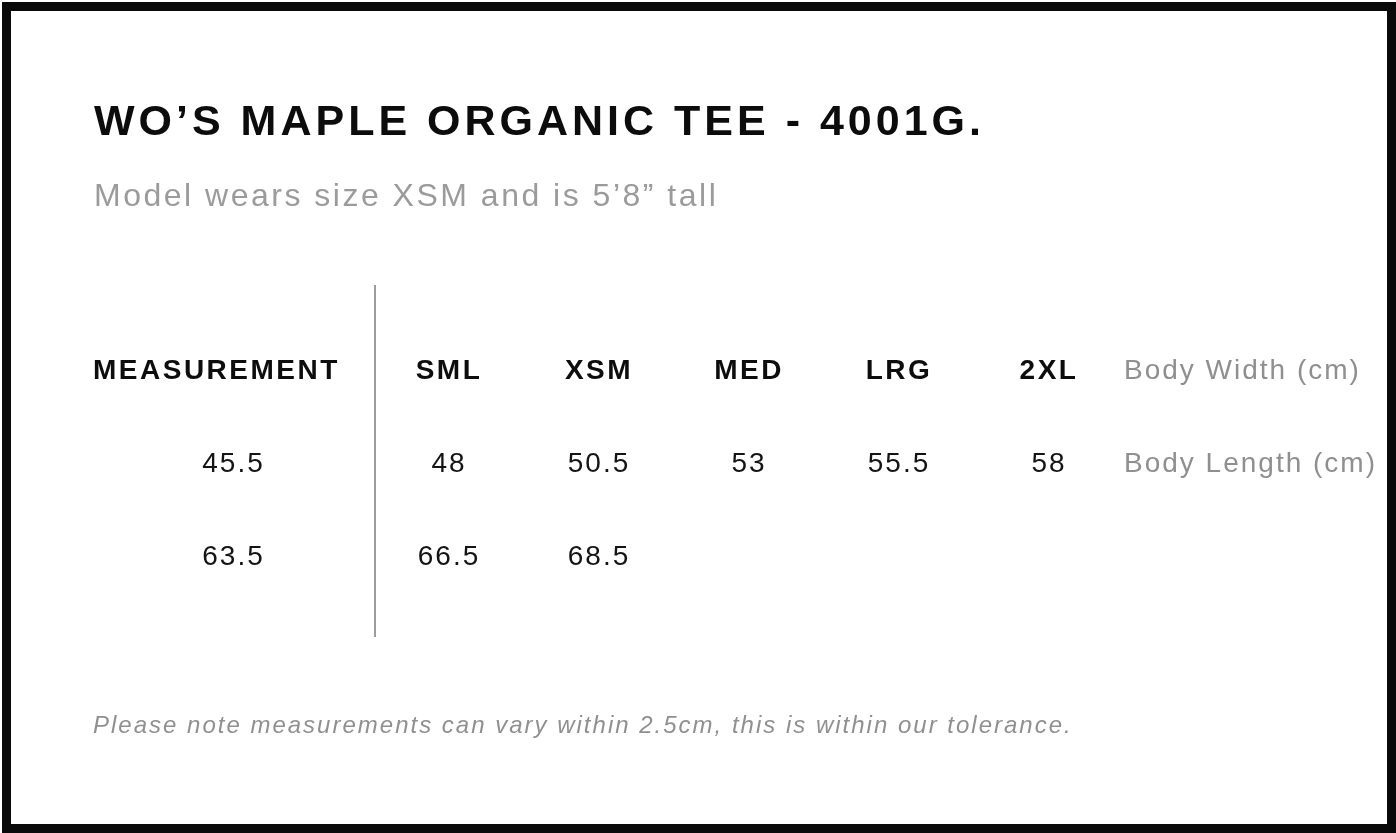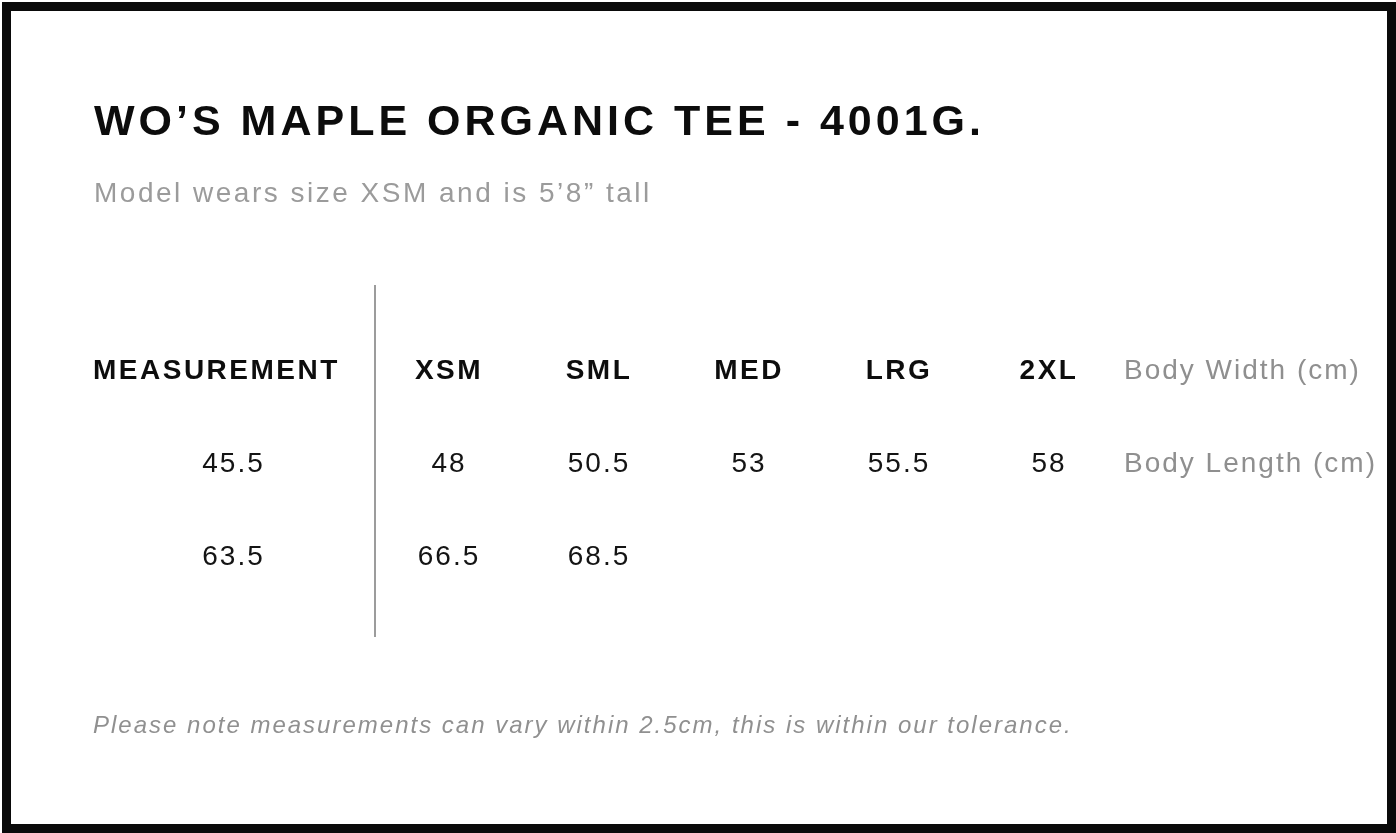--- a/index.html
+++ b/index.html
@@ -33,21 +33,21 @@
     font-weight: 700;
     letter-spacing: 4px;
     color: #0c0c0c;
     white-space: nowrap;
   }
   .subtitle {
     position: absolute;
     left: 94px;
     top: 177px;
     margin: 0;
-    font-size: 28px;
+    font-size: 32px;
     font-weight: 400;
     letter-spacing: 2.5px;
     color: #9b9b9b;
     white-space: nowrap;
   }
   .divider {
     position: absolute;
     left: 374px;
     top: 285px;
     width: 2px;
@@ -101,22 +101,22 @@
 
 <h1 class="title">WO’S MAPLE ORGANIC TEE - 4001G.</h1>
 
 <p class="subtitle">Model wears size XSM and is 5’8” tall</p>
 
 <div class="divider"></div>
 
 <div class="size-table">
 
   <div class="cell head left">MEASUREMENT</div>
+  <div class="cell head">SML</div>
   <div class="cell head">XSM</div>
-  <div class="cell head">SML</div>
   <div class="cell head">MED</div>
   <div class="cell head">LRG</div>
   <div class="cell head">2XL</div>
 
   <div class="cell left muted">Body Width (cm)</div>
   <div class="cell">45.5</div>
   <div class="cell">48</div>
   <div class="cell">50.5</div>
   <div class="cell">53</div>
   <div class="cell">55.5</div>

